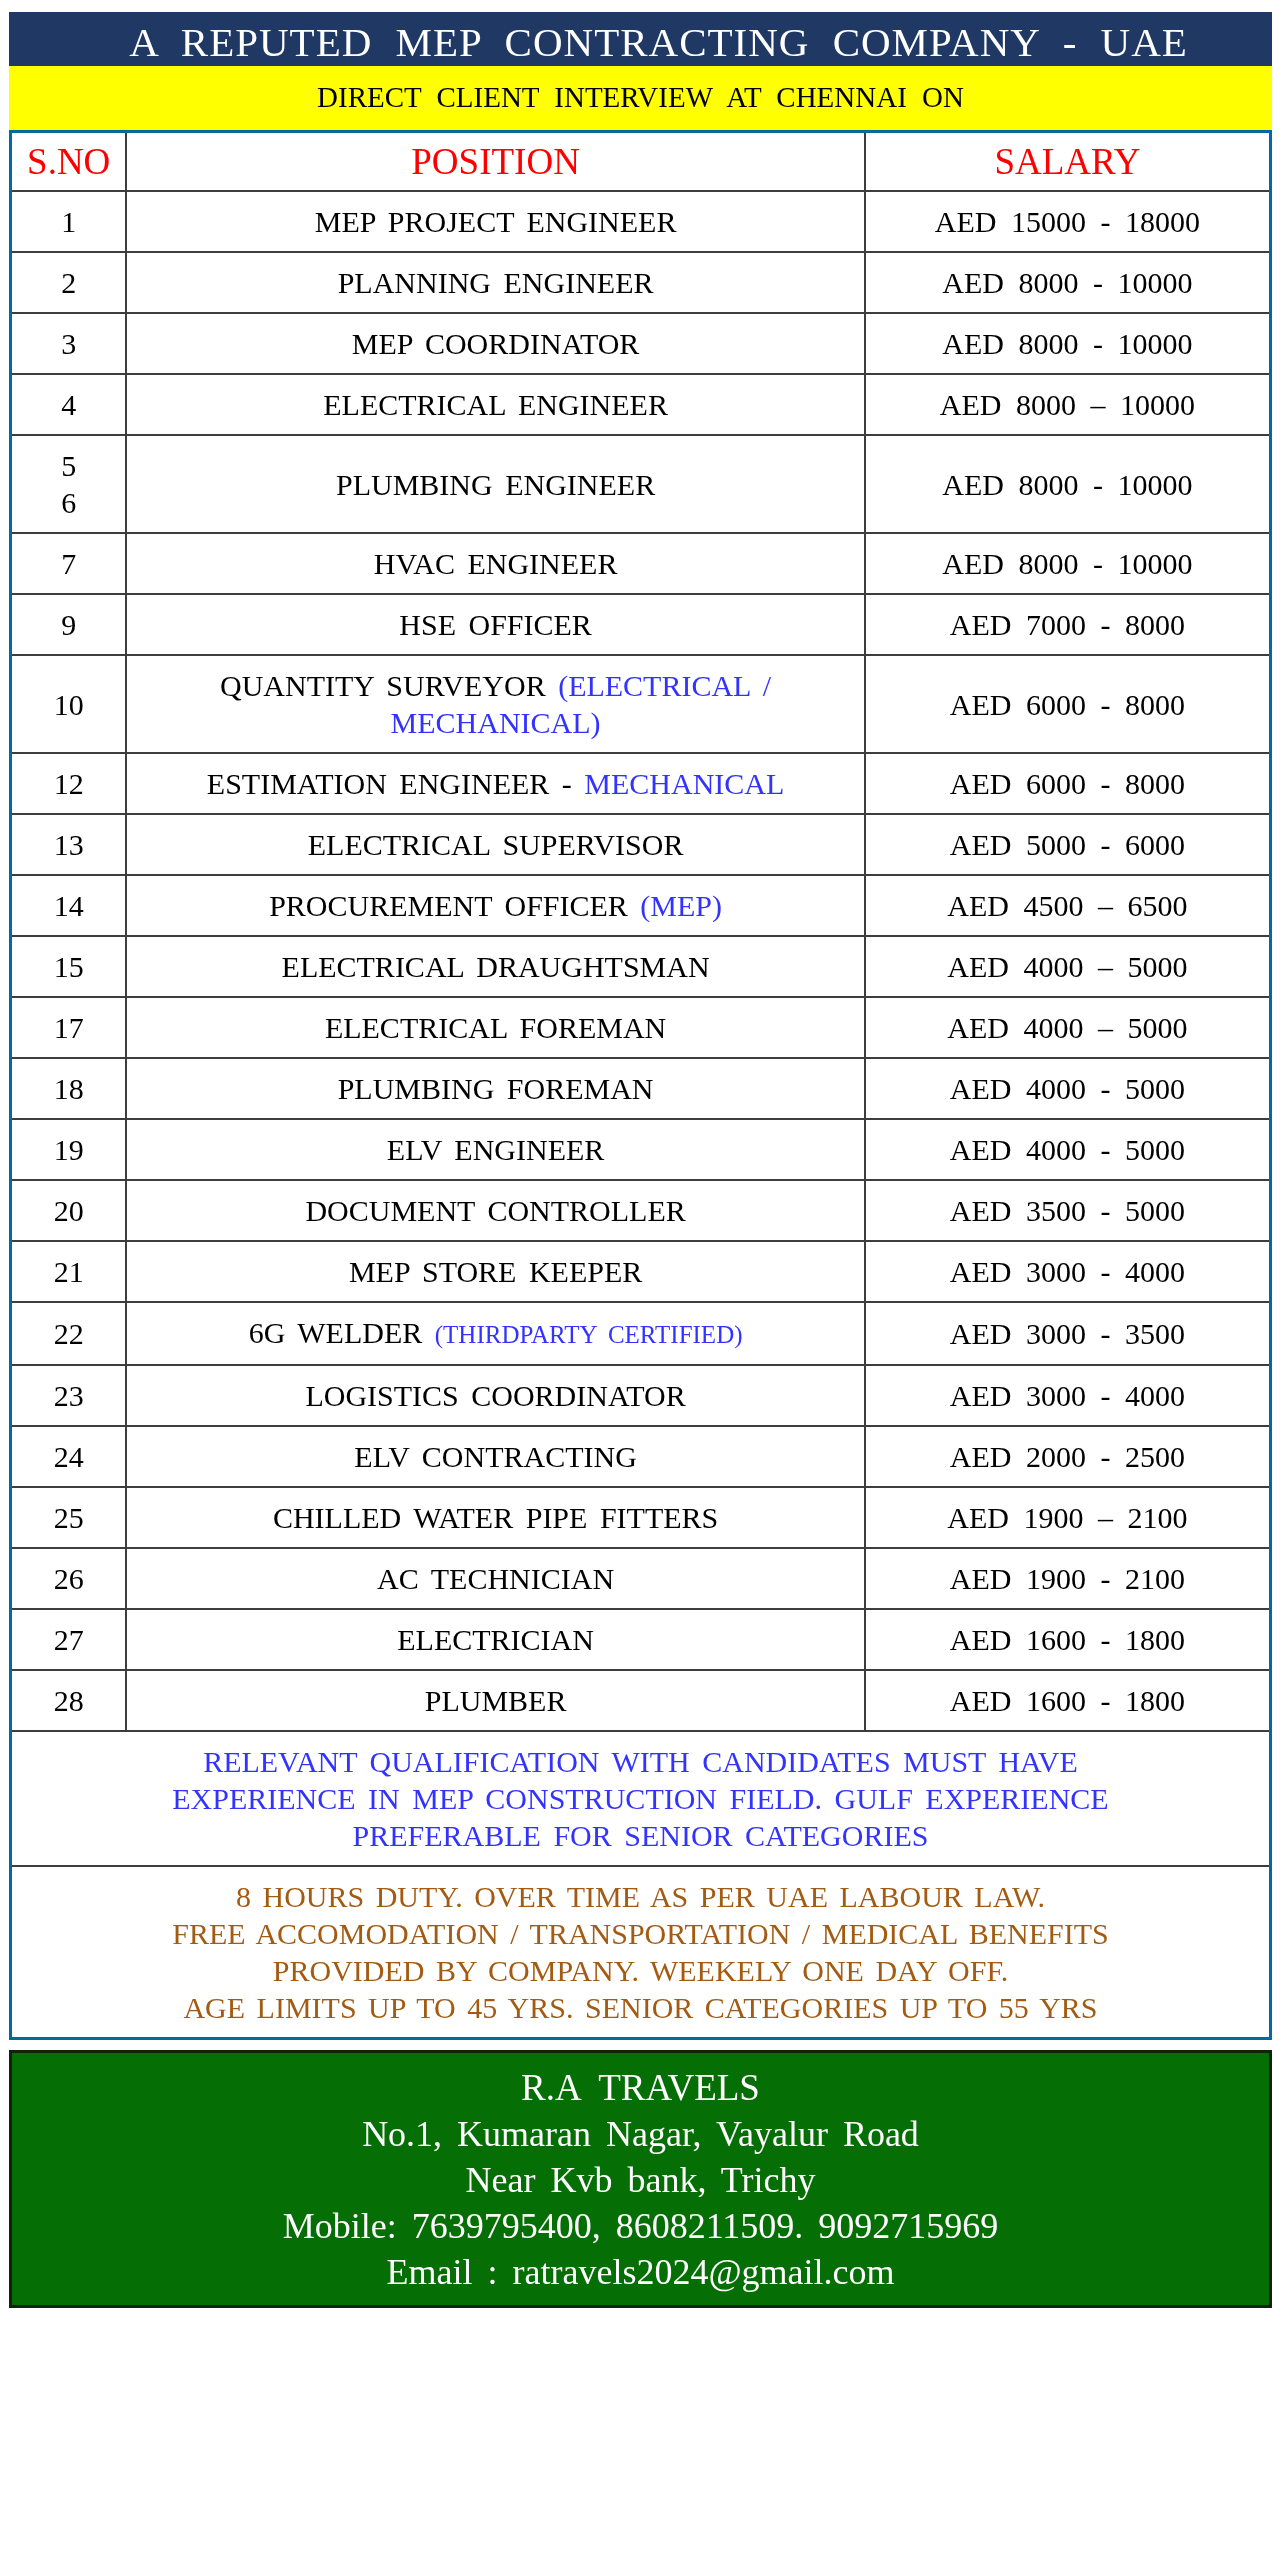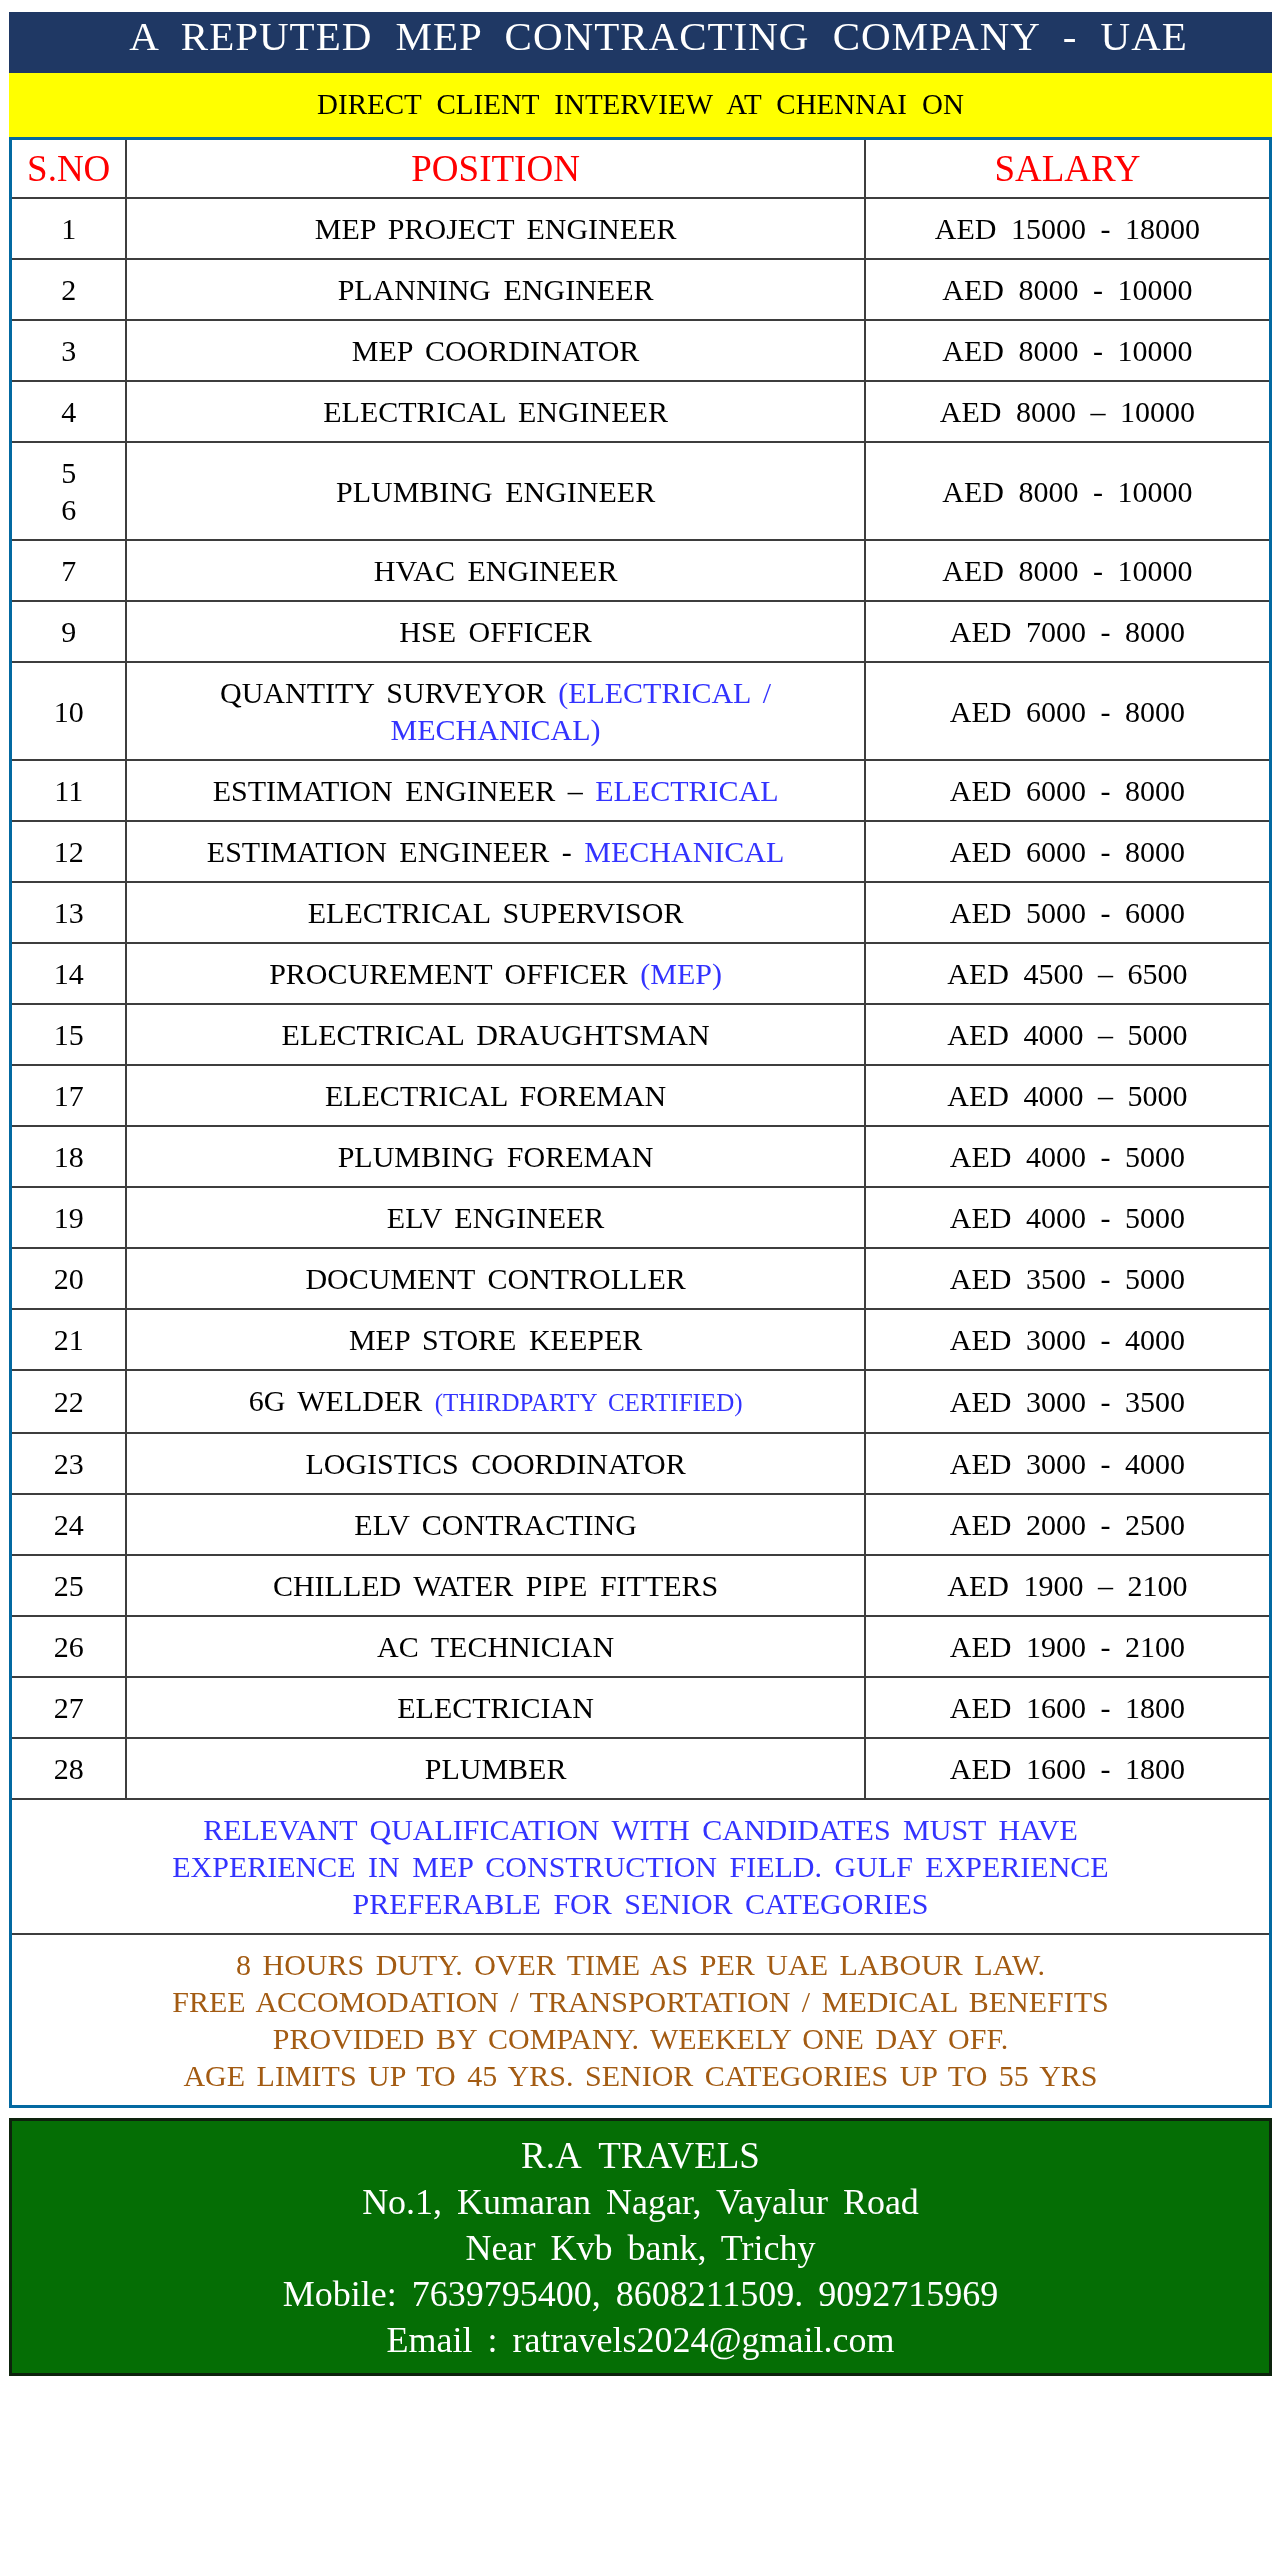--- a/index.html
+++ b/index.html
@@ -9,21 +9,21 @@
   *{box-sizing:border-box; margin:0; padding:0;}
   html,body{width:1282px; background:#ffffff;}
   body{
     height:2560px; overflow:hidden;
     padding:12px 10px 0 9px;
     font-family:"Liberation Serif","DejaVu Serif",serif;
     color:#000;
   }
   .title-bar{
     background:var(--navy); color:#ffffff;
-    height:61px; display:flex; align-items:flex-start; justify-content:center;
+    height:54px; display:flex; align-items:flex-end; justify-content:center;
     font-size:41px; letter-spacing:1px; word-spacing:12px; white-space:nowrap;padding-left:36px;
   }
   .banner{
     background:var(--yellow); color:#000;
     text-align:center; padding:5px 20px 7px;
     font-size:29px; line-height:52px; word-spacing:8px;
   }
   table.jobs{
     width:100%; border-collapse:collapse;
     border:3px solid #0369a1;
@@ -116,25 +116,20 @@
         <td class="sno">9</td>
         <td class="position"><span>HSE OFFICER</span></td>
         <td class="salary">AED 7000 - 8000</td>
       </tr>
       <tr>
         <td class="sno">10</td>
         <td class="position"><span>QUANTITY SURVEYOR</span> <span class="position-note">(ELECTRICAL / MECHANICAL)</span></td>
         <td class="salary">AED 6000 - 8000</td>
       </tr>
       <tr>
-        <td class="sno">11</td>
-        <td class="position"><span>ESTIMATION ENGINEER –</span> <span class="position-note">ELECTRICAL</span></td>
-        <td class="salary">AED 6000 - 8000</td>
-      </tr>
-      <tr>
         <td class="sno">12</td>
         <td class="position"><span>ESTIMATION ENGINEER -</span> <span class="position-note">MECHANICAL</span></td>
         <td class="salary">AED 6000 - 8000</td>
       </tr>
       <tr>
         <td class="sno">13</td>
         <td class="position"><span>ELECTRICAL SUPERVISOR</span></td>
         <td class="salary">AED 5000 - 6000</td>
       </tr>
       <tr>

